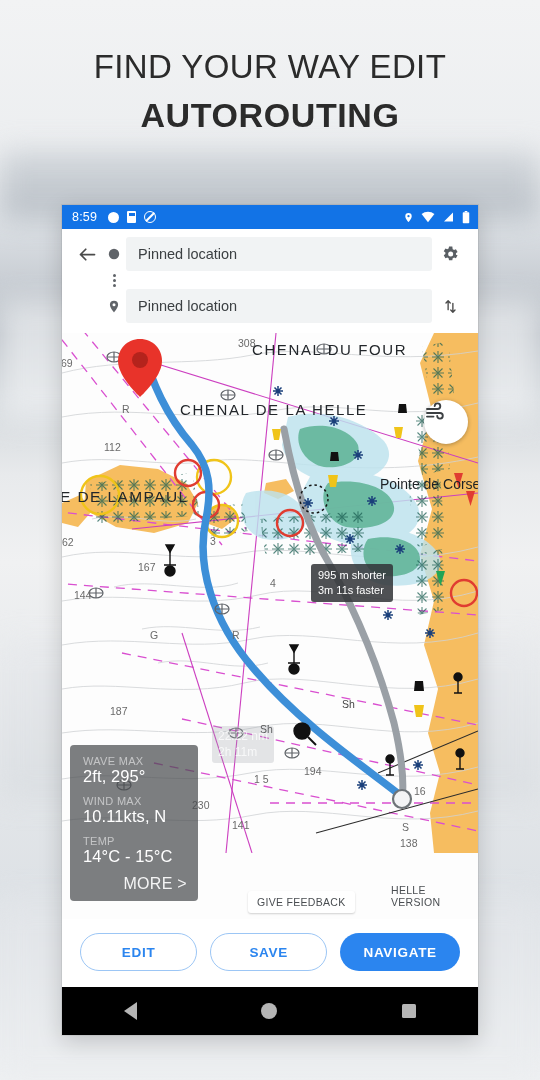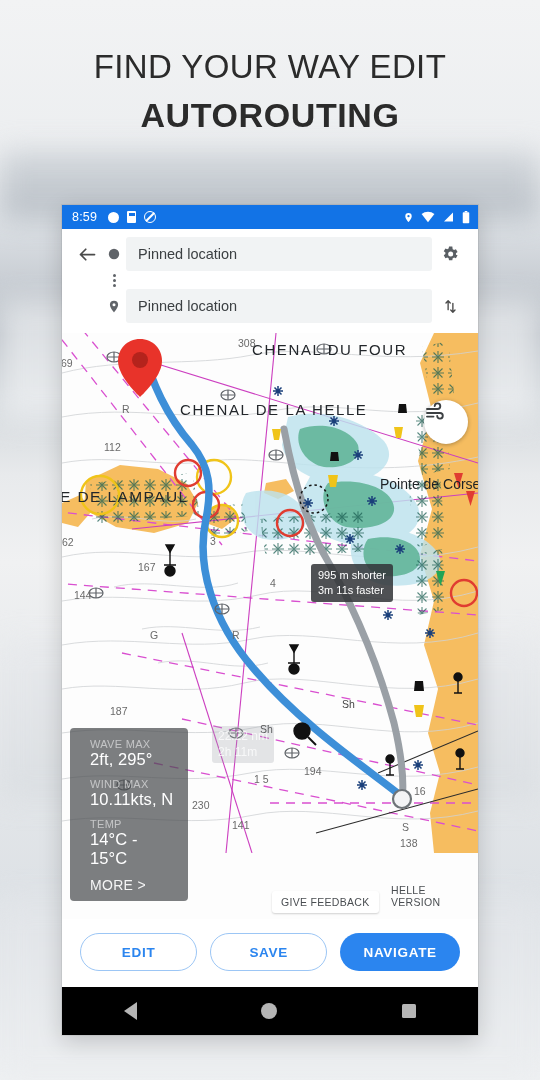--- a/index.html
+++ b/index.html
@@ -119,30 +119,30 @@
     position: absolute; left: 150px; top: 393px;
     color: rgba(255,255,255,.75);
     background: rgba(160,165,172,.28);
     border-radius: 3px; padding: 3px 6px;
     font-size: 12px; line-height: 1.3; white-space: nowrap;
   }
 
   
   .weather {
     position: absolute; left: 8px; bottom: 18px;
-    width: 118px; padding: 10px 11px 8px 20px;
+    width: 128px; padding: 10px 11px 8px 13px;
     background: rgba(74,76,79,.72); color: #fff; border-radius: 4px;
   }
   .w-key { font-size: 11px; color: rgba(255,255,255,.55); letter-spacing:.3px; }
   .w-val { font-size: 16.5px; margin: 0 0 9px 0; letter-spacing: .1px; }
-  .w-more { text-align: left; font-size: 14px; color: rgba(255,255,255,.92); letter-spacing:.3px; }
+  .w-more { text-align: right; font-size: 16px; color: rgba(255,255,255,.92); letter-spacing:.3px; }
 
   
   .chip-fb {
-    position: absolute; left: 210px; bottom: 6px;
+    position: absolute; left: 186px; bottom: 6px;
     background: #fff; border-radius: 3px; padding: 5px 9px;
     font-size: 10.5px; color: #4a4e52; letter-spacing: .3px;
     box-shadow: 0 1px 2px rgba(0,0,0,.18);
   }
   .chip-beta {
     position: absolute; left: 327px; bottom: 6px;
     font-size: 10.5px; color: #4a4e52; letter-spacing: .3px; padding: 5px 2px;
   }
 
   

